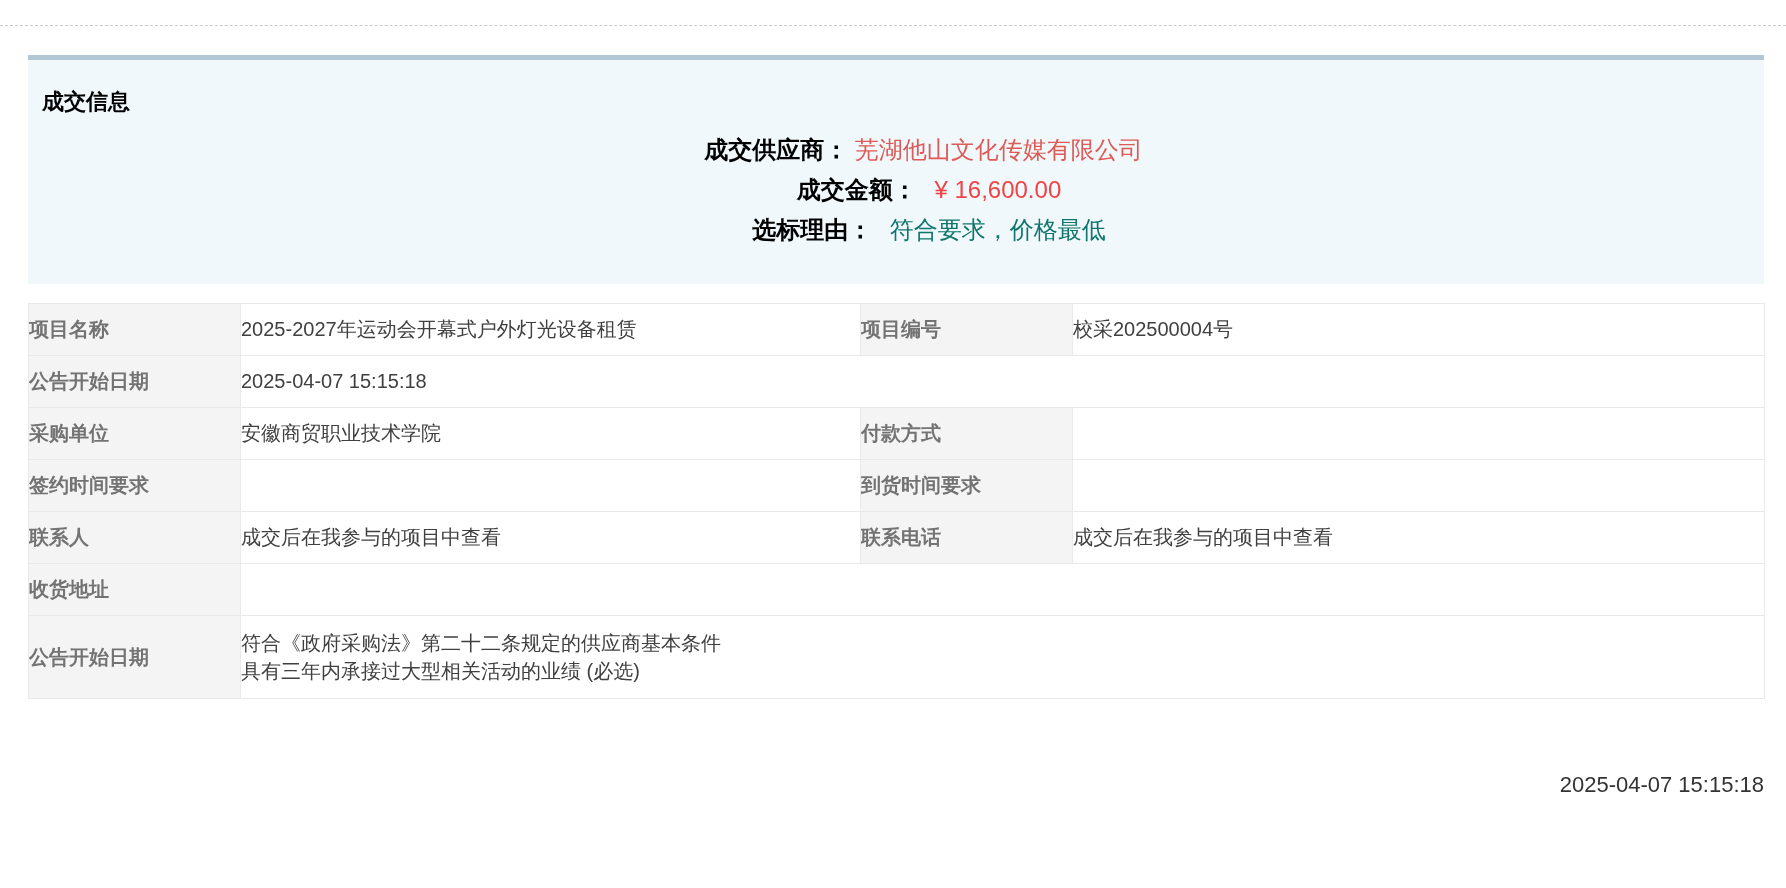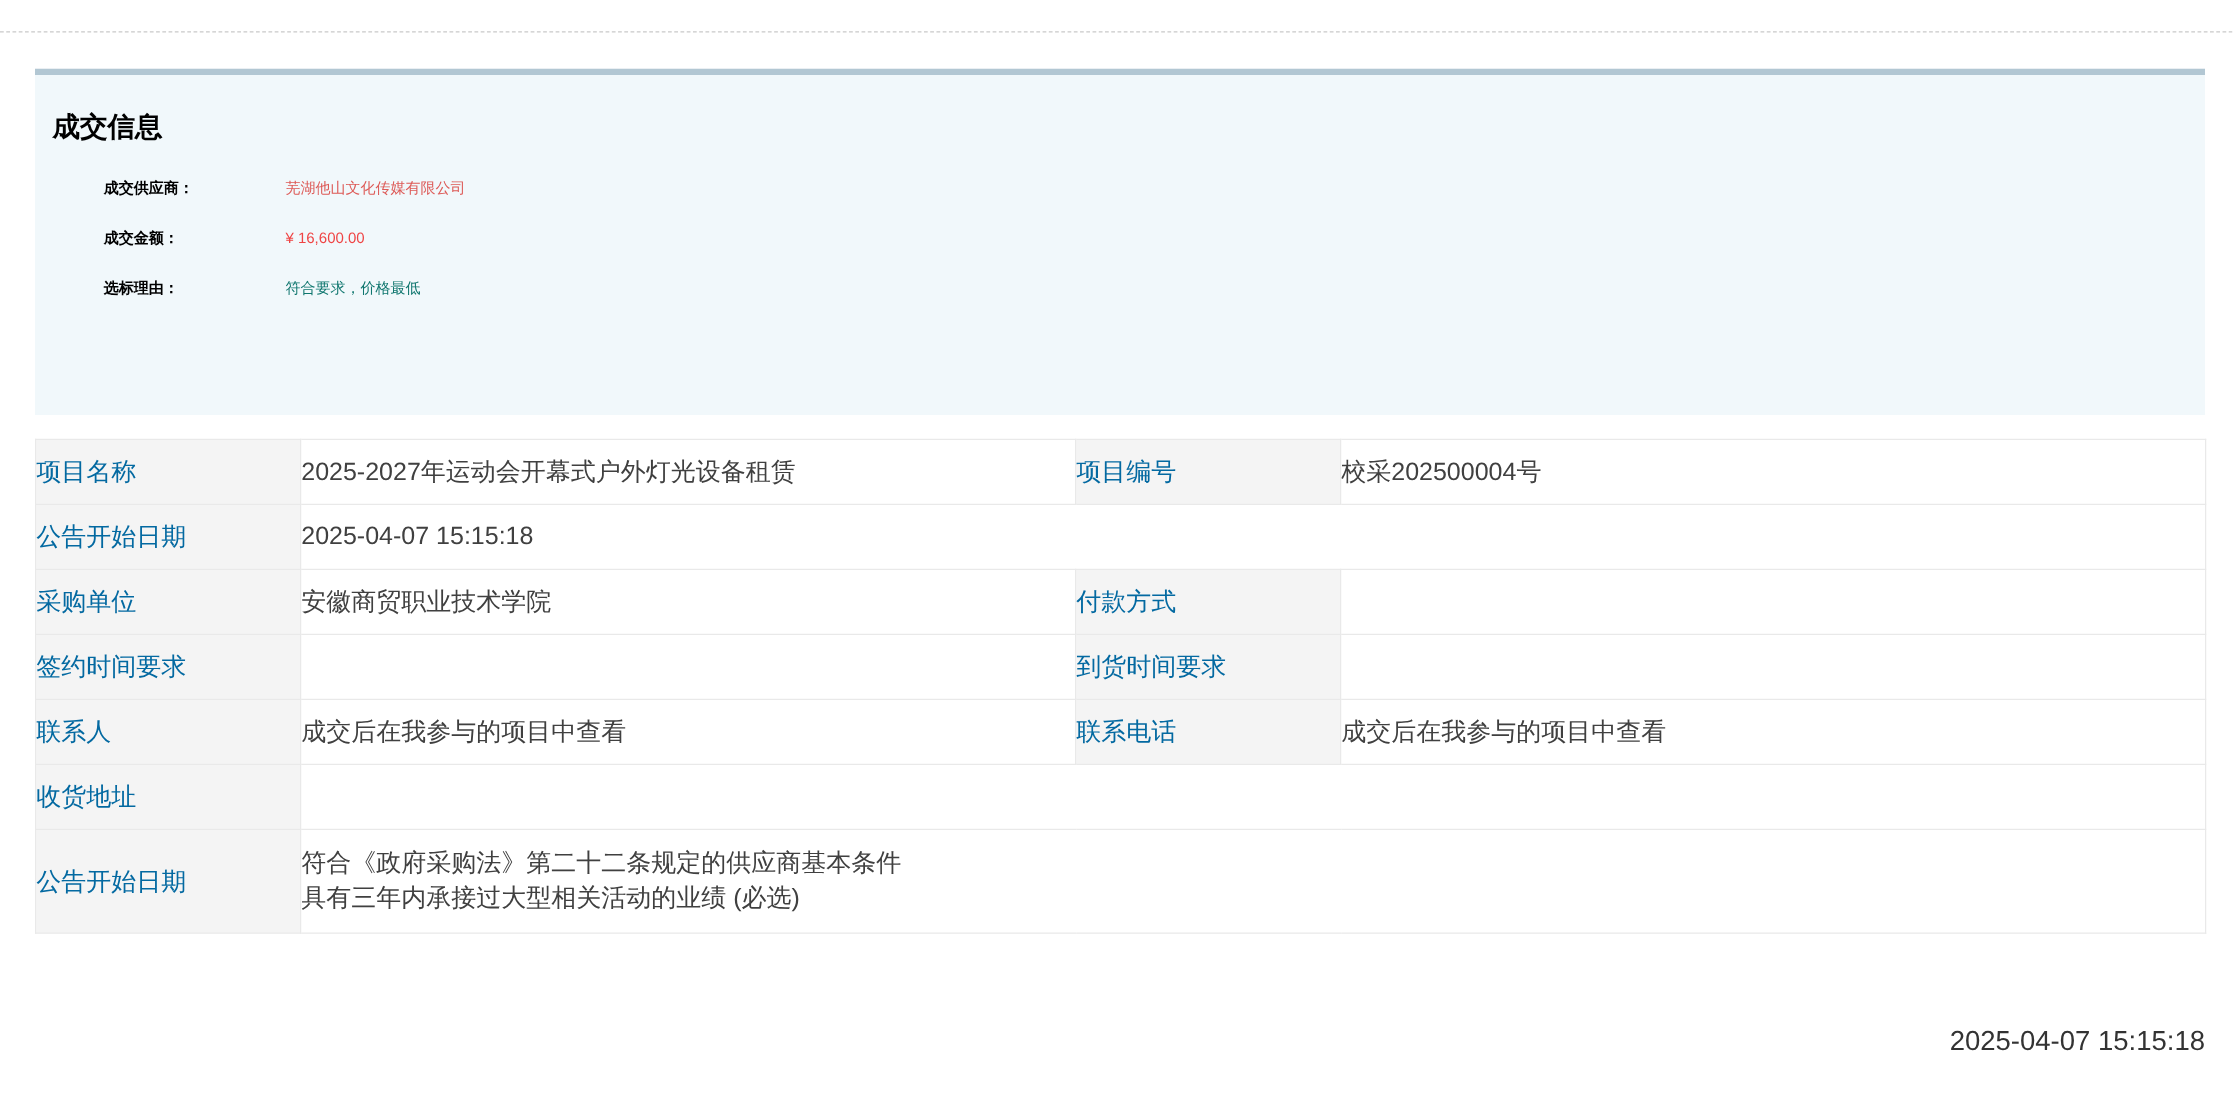--- a/index.html
+++ b/index.html
@@ -8,28 +8,28 @@
     background:#ffffff;
     font-family:"Liberation Sans","DejaVu Sans",sans-serif;
     color:#333333;
   }
   
   .top-divider{height:25px;border-bottom:1px dashed #c9c9c9;}
 
   
   .panel{
     margin:29px 22px 16px 28px;
-    height:277px;
+    height:229px;
     box-sizing:border-box;
     background:#f1f8fb;
     border-top:5px solid #b2c7d3;
     padding:27px 0 0 14px;
   }
   .panel-title{font-size:22px;font-weight:bold;color:#000000;margin-bottom:13px;}
-  .panel-row{margin-left:41px;line-height:40px;font-size:12px;}
+  .panel-row{margin-left:41px;line-height:40px;font-size:24px;text-align:center;}
   .p-label{display:inline-block;min-width:142px;font-weight:bold;color:#000000;}
   .p-value{color:#0f766e;}
   .p-red{color:#ef4444;}
   a.supplier-link{color:#dd5a57;text-decoration:none;cursor:pointer;}
 
   
   table.details{
     margin:19px 22px 0 28px;
     border-collapse:collapse;
     table-layout:fixed;
@@ -39,22 +39,22 @@
   table.details td{
     border:1px solid #e9e9e9;
     height:51px;
     padding:0;
     vertical-align:middle;
     overflow:hidden;
     white-space:nowrap;
   }
   td.lbl{
     background:#f4f4f4;
-    font-weight:normal;
-    color:#0369a1;
+    font-weight:bold;
+    color:#737373;
     padding-left:14px;
   }
   td.val{color:#404040;padding-left:17px;}
   tr.tall td{height:82px;}
   td.val .line{line-height:28px;}
   .red-bold{color:#d8433e;font-weight:bold;}
 
   
   .timestamp{
     margin:73px 22px 0 0;

